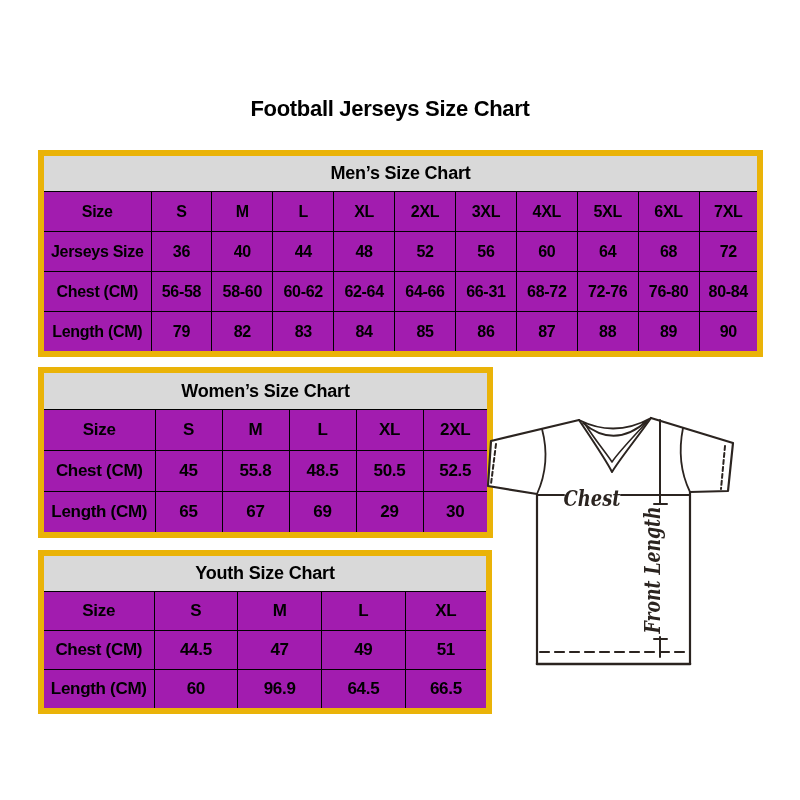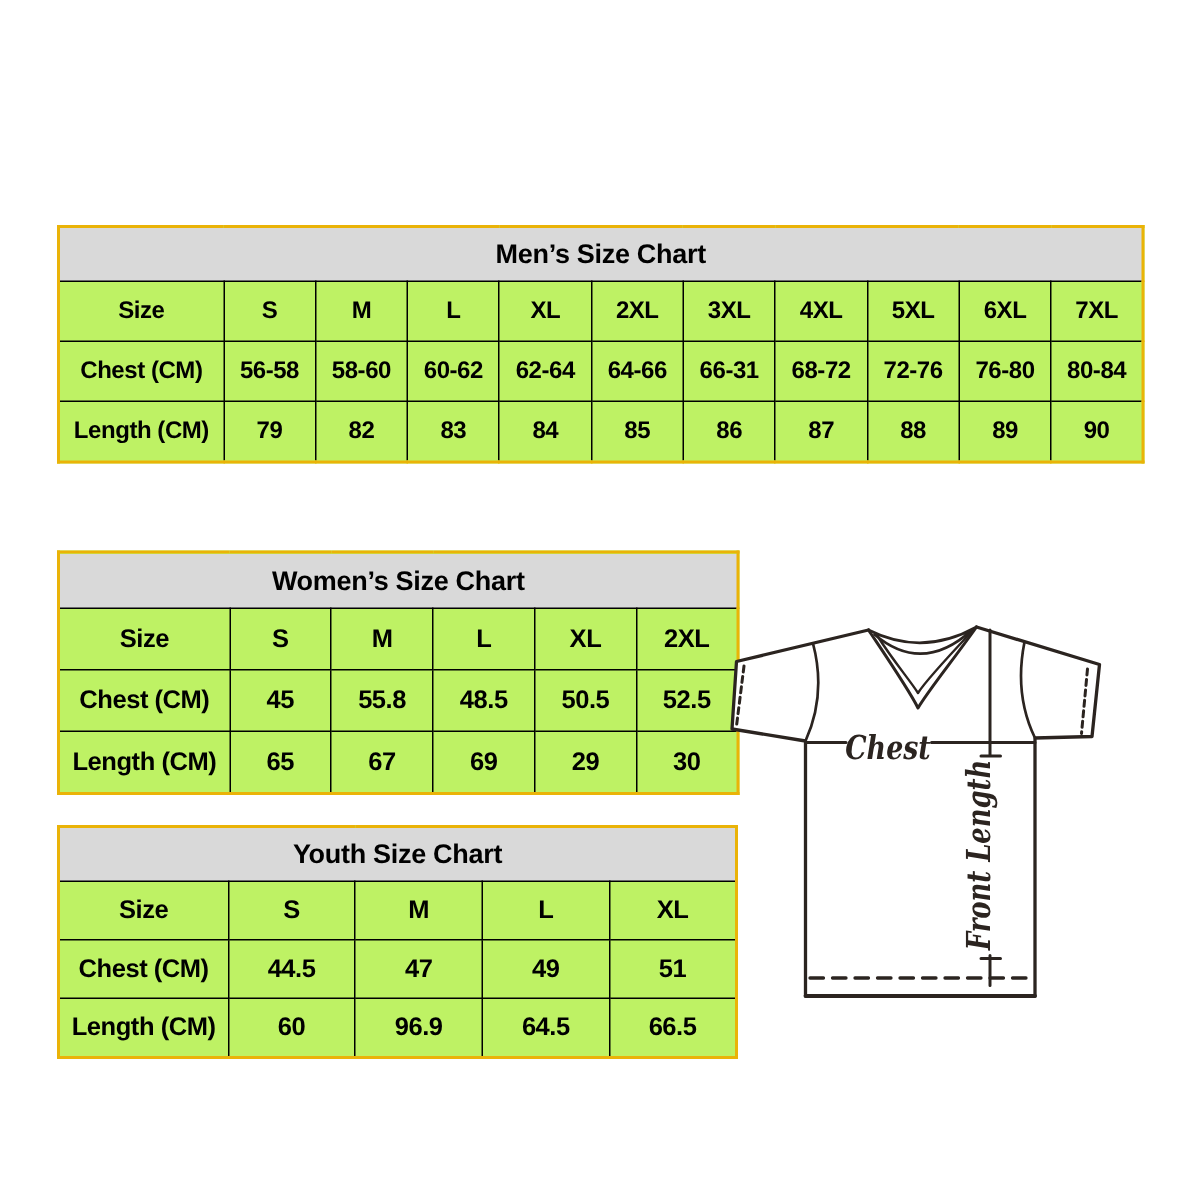--- a/index.html
+++ b/index.html
@@ -5,42 +5,43 @@
   html,body{margin:0;padding:0;background:#fff;}
   .stage{
     position:relative;width:800px;height:800px;background:#ffffff;overflow:hidden;
     font-family:"Liberation Sans",sans-serif;color:#000;
   }
   .page-title{
     position:absolute;left:0;top:96px;width:780px;text-align:center;
     font-size:22px;font-weight:bold;letter-spacing:-0.3px;
   }
   table.size-table{
-    position:absolute;border-collapse:collapse;table-layout:fixed;background:#bef264;
-    border:2px solid #eab308;
+    position:absolute;border-collapse:collapse;table-layout:fixed;background:#a21caf;
+    border:6px solid #eab308;
   }
   table.size-table th,table.size-table td{
     border:1px solid #000;text-align:center;vertical-align:middle;
     font-weight:bold;color:#000;padding:0;overflow:hidden;white-space:nowrap;
   }
   th.tbl-title{font-size:18px;letter-spacing:-0.2px;}
   td{font-size:17px;letter-spacing:-0.3px;}
   .mens th.tbl-title{height:35px;}
   .mens td{height:39px;font-size:16px;}
   .womens th.tbl-title{height:36px;}
   .womens td{height:40px;}
   .youth th.tbl-title{height:35px;}
   .youth td{height:38px;}
   .jersey-wrap{position:absolute;left:480px;top:411px;width:266px;height:262px;}
 </style>
 </head>
 <body>
 
 <div class="stage">
 
+  <div class="page-title">Football Jerseys Size Chart</div>
 
   <table class="size-table mens" style="left:38px;top:150px;width:725px;">
     <colgroup>
       <col style="width:110px">
         <col>
         <col>
         <col>
         <col>
         <col>
         <col>
@@ -62,20 +63,33 @@
           <td>L</td>
           <td>XL</td>
           <td>2XL</td>
           <td>3XL</td>
           <td>4XL</td>
           <td>5XL</td>
           <td>6XL</td>
           <td>7XL</td>
         </tr>
         <tr>
+          <td>Jerseys Size</td>
+          <td>36</td>
+          <td>40</td>
+          <td>44</td>
+          <td>48</td>
+          <td>52</td>
+          <td>56</td>
+          <td>60</td>
+          <td>64</td>
+          <td>68</td>
+          <td>72</td>
+        </tr>
+        <tr>
           <td>Chest (CM)</td>
           <td>56-58</td>
           <td>58-60</td>
           <td>60-62</td>
           <td>62-64</td>
           <td>64-66</td>
           <td>66-31</td>
           <td>68-72</td>
           <td>72-76</td>
           <td>76-80</td>

